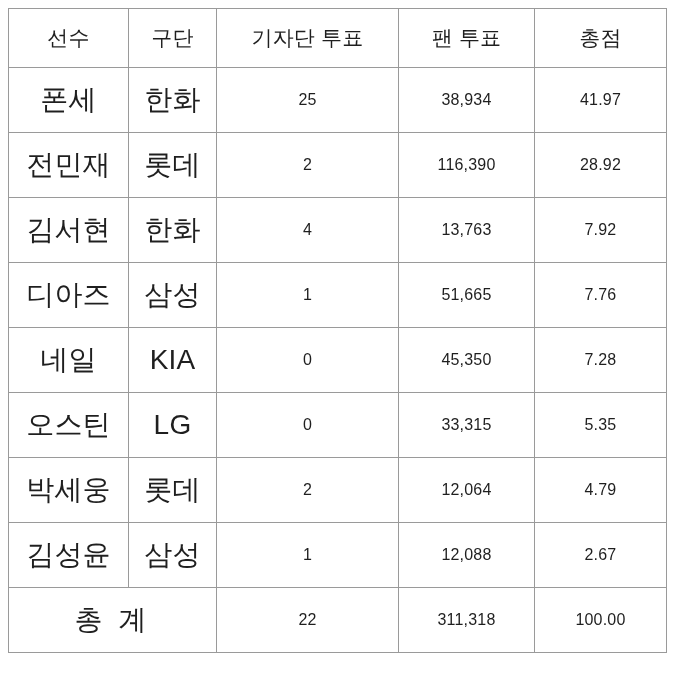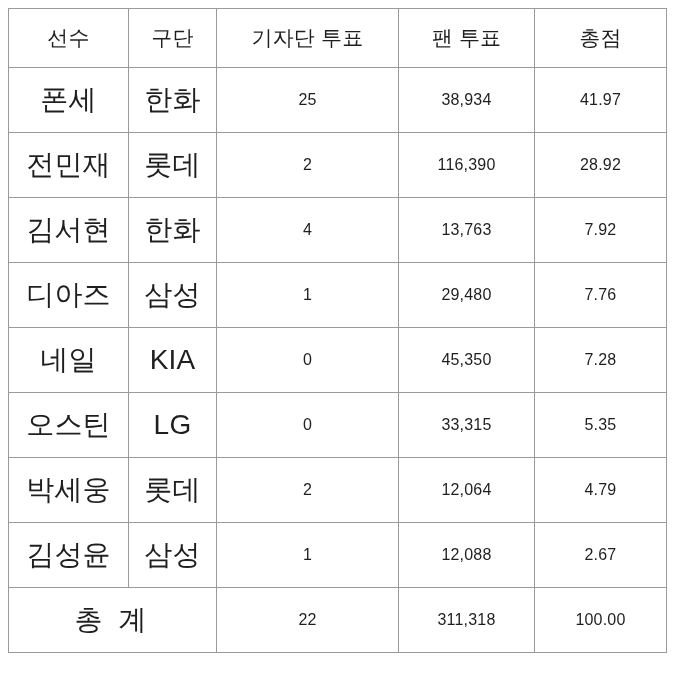--- a/index.html
+++ b/index.html
@@ -102,21 +102,21 @@
         <td>김서현</td>
         <td>한화</td>
         <td class="num">4</td>
         <td class="num">13,763</td>
         <td class="num">7.92</td>
       </tr>
       <tr>
         <td>디아즈</td>
         <td>삼성</td>
         <td class="num">1</td>
-        <td class="num">29,480</td>
+        <td class="num">51,665</td>
         <td class="num">7.76</td>
       </tr>
       <tr>
         <td>네일</td>
         <td>KIA</td>
         <td class="num">0</td>
         <td class="num">45,350</td>
         <td class="num">7.28</td>
       </tr>
       <tr>

